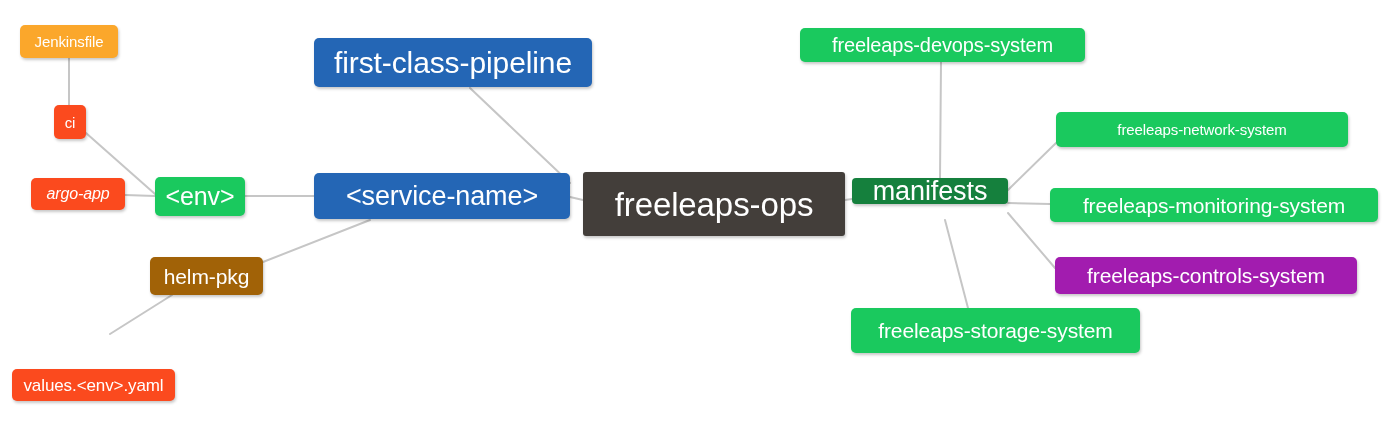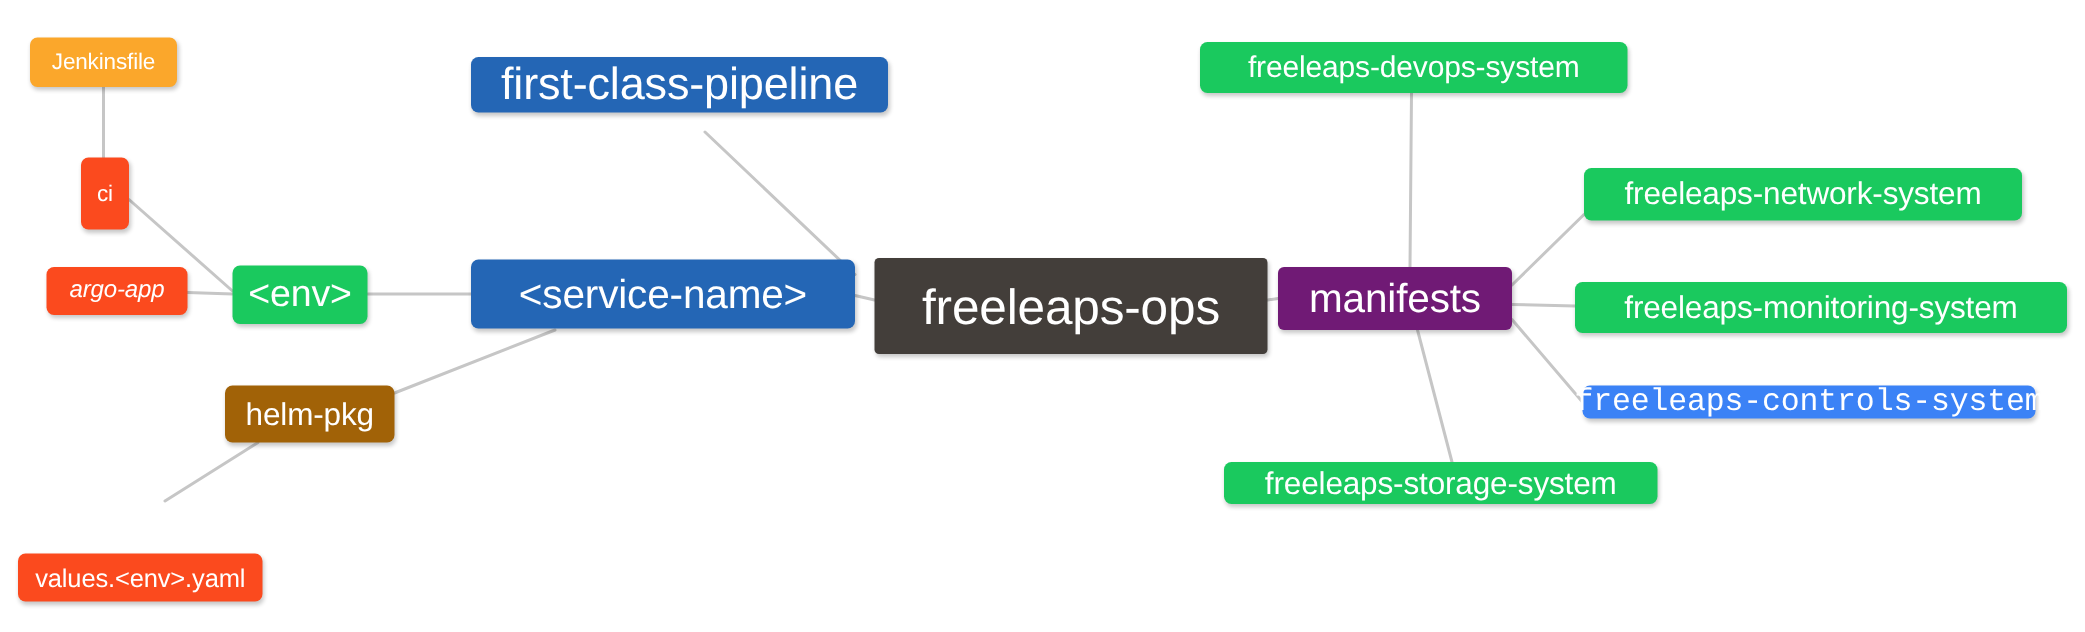--- a/index.html
+++ b/index.html
@@ -59,56 +59,56 @@
       <line x1="940" y1="178" x2="941" y2="62" stroke="#c6c6c6" stroke-width="2" stroke-linecap="round"></line>
       <line x1="1008" y1="190" x2="1056" y2="143" stroke="#c6c6c6" stroke-width="2" stroke-linecap="round"></line>
       <line x1="1008" y1="203" x2="1050" y2="204" stroke="#c6c6c6" stroke-width="2" stroke-linecap="round"></line>
       <line x1="1008" y1="213" x2="1055" y2="268" stroke="#c6c6c6" stroke-width="2" stroke-linecap="round"></line>
       <line x1="945" y1="220" x2="968" y2="308" stroke="#c6c6c6" stroke-width="2" stroke-linecap="round"></line>
     </svg>
   <div id="node-layer">
       <div class="node" style="left: 20px; top: 25px; width: 98px; height: 33px; background: rgb(251, 167, 43); font-size: 15px; border-radius: 5px; text-align: right;">
         <span>Jenkinsfile</span>
       </div>
-      <div class="node" style="left: 54px; top: 105px; width: 32px; height: 48px; background: rgb(251, 74, 30); font-size: 15px; border-radius: 5px;">
+      <div class="node" style="left: 54px; top: 105px; width: 32px; height: 34px; background: rgb(251, 74, 30); font-size: 15px; border-radius: 5px;">
         <span>ci</span>
       </div>
       <div class="node" style="left: 31px; top: 178px; width: 94px; height: 32px; background: rgb(251, 74, 30); font-size: 16px; border-radius: 5px; font-style: italic;">
         <span>argo-app</span>
       </div>
       <div class="node" style="left: 155px; top: 177px; width: 90px; height: 39px; background: rgb(26, 201, 94); font-size: 25px; border-radius: 5px;">
         <span>&lt;env&gt;</span>
       </div>
       <div class="node" style="left: 150px; top: 257px; width: 113px; height: 38px; background: #a16207; font-size: 21px; border-radius: 5px;">
         <span>helm-pkg</span>
       </div>
       <div class="node" style="left: 12px; top: 333px; width: 163px; height: 32px; background: rgb(251, 74, 30); font-size: 17px; border-radius: 5px; margin-top: 36px;">
         <span>values.&lt;env&gt;.yaml</span>
       </div>
-      <div class="node" style="left: 314px; top: 38px; width: 278px; height: 37px; background: rgb(36, 102, 181); font-size: 30px; border-radius: 5px;">
+      <div class="node" style="left: 314px; top: 38px; width: 278px; height: 49px; background: rgb(36, 102, 181); font-size: 30px; border-radius: 5px;">
         <span>first-class-pipeline</span>
       </div>
       <div class="node" style="left: 314px; top: 173px; width: 256px; height: 46px; background: rgb(36, 102, 181); font-size: 27px; border-radius: 5px; text-align: right;">
         <span>&lt;service-name&gt;</span>
       </div>
       <div class="node" style="left: 583px; top: 172px; width: 262px; height: 64px; background: rgb(67, 62, 58); font-size: 33px; border-radius: 3px;">
         <span>freeleaps-ops</span>
       </div>
-      <div class="node" style="left: 852px; top: 178px; width: 156px; height: 42px; background: #701a75; font-size: 27px; border-radius: 4px;">
+      <div class="node" style="left: 852px; top: 178px; width: 156px; height: 26px; background: #15803d; font-size: 27px; border-radius: 4px;">
         <span>manifests</span>
       </div>
       <div class="node" style="left: 800px; top: 28px; width: 285px; height: 34px; background: rgb(26, 201, 94); font-size: 20px; border-radius: 5px;">
         <span>freeleaps-devops-system</span>
       </div>
-      <div class="node" style="left: 1056px; top: 112px; width: 292px; height: 35px; background: rgb(26, 201, 94); font-size: 21px; border-radius: 5px;">
+      <div class="node" style="left: 1056px; top: 112px; width: 292px; height: 35px; background: rgb(26, 201, 94); font-size: 15px; border-radius: 5px;">
         <span>freeleaps-network-system</span>
       </div>
       <div class="node" style="left: 1050px; top: 188px; width: 328px; height: 34px; background: rgb(26, 201, 94); font-size: 21px; border-radius: 5px;">
         <span>freeleaps-monitoring-system</span>
       </div>
-      <div class="node" style="left: 1055px; top: 257px; width: 302px; height: 22px; background: #3b82f6; font-size: 21px; border-radius: 5px; font-family: Liberation Mono, monospace;">
+      <div class="node" style="left: 1055px; top: 257px; width: 302px; height: 37px; background: #a21caf; font-size: 21px; border-radius: 5px;">
         <span>freeleaps-controls-system</span>
       </div>
-      <div class="node" style="left: 816px; top: 308px; width: 289px; height: 28px; background: rgb(26, 201, 94); font-size: 21px; border-radius: 5px;">
+      <div class="node" style="left: 851px; top: 308px; width: 289px; height: 45px; background: rgb(26, 201, 94); font-size: 21px; border-radius: 5px;">
         <span>freeleaps-storage-system</span>
       </div>
     </div>
 </div>
 
 </body></html>

